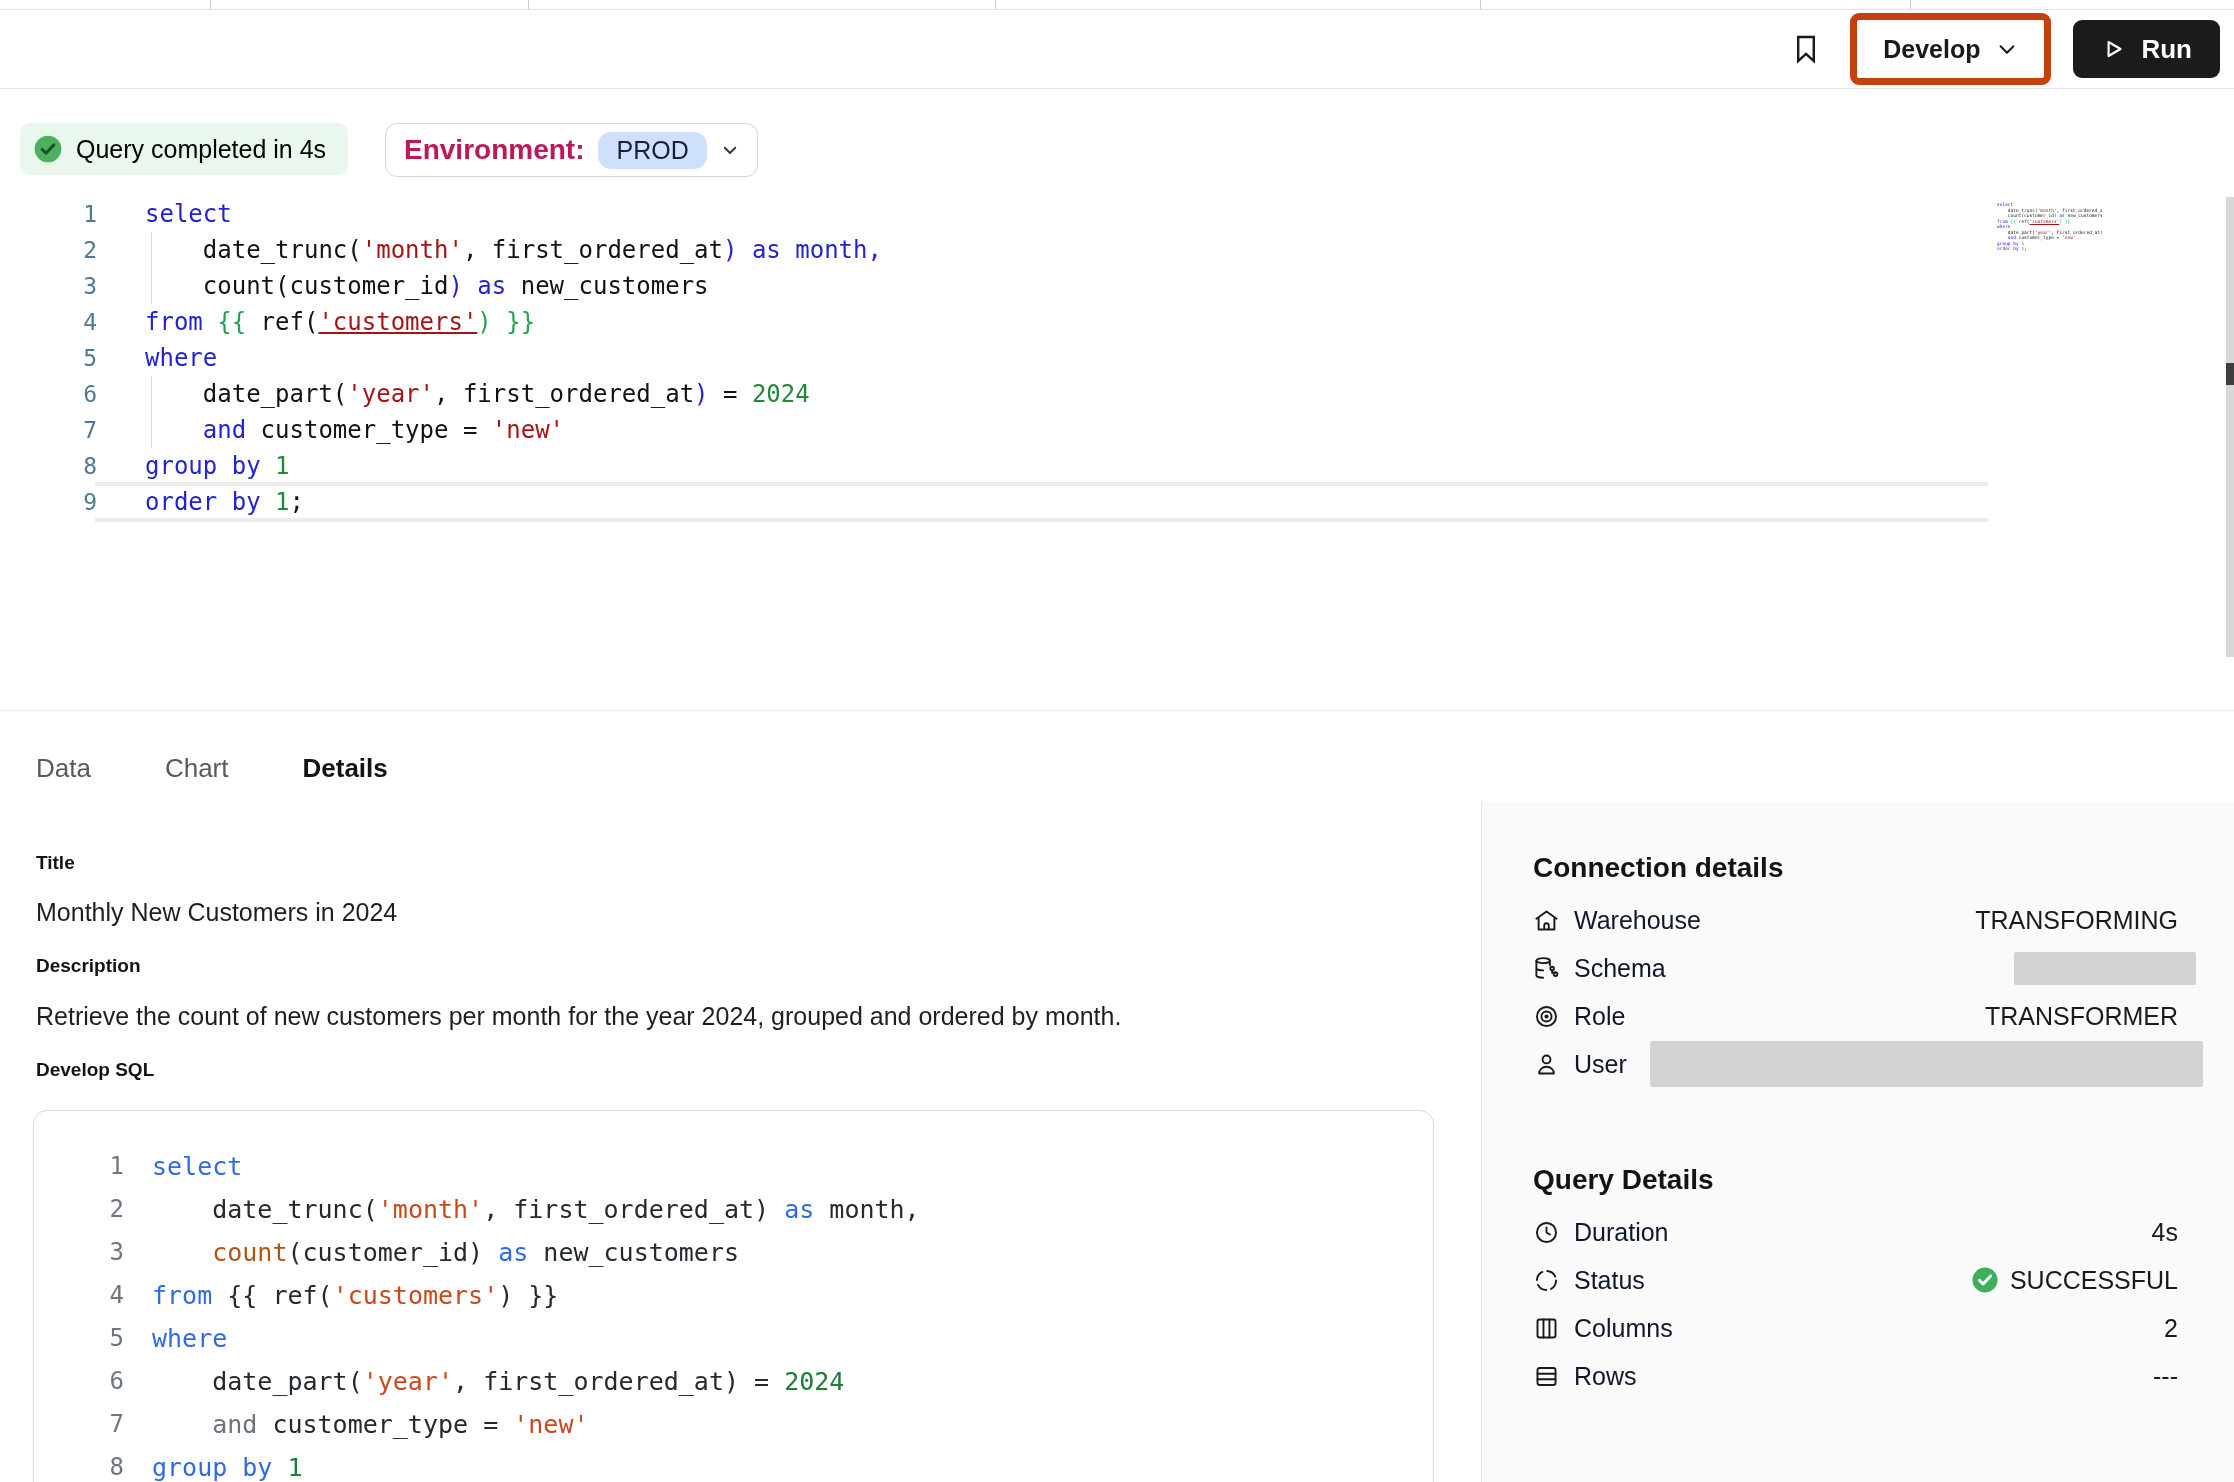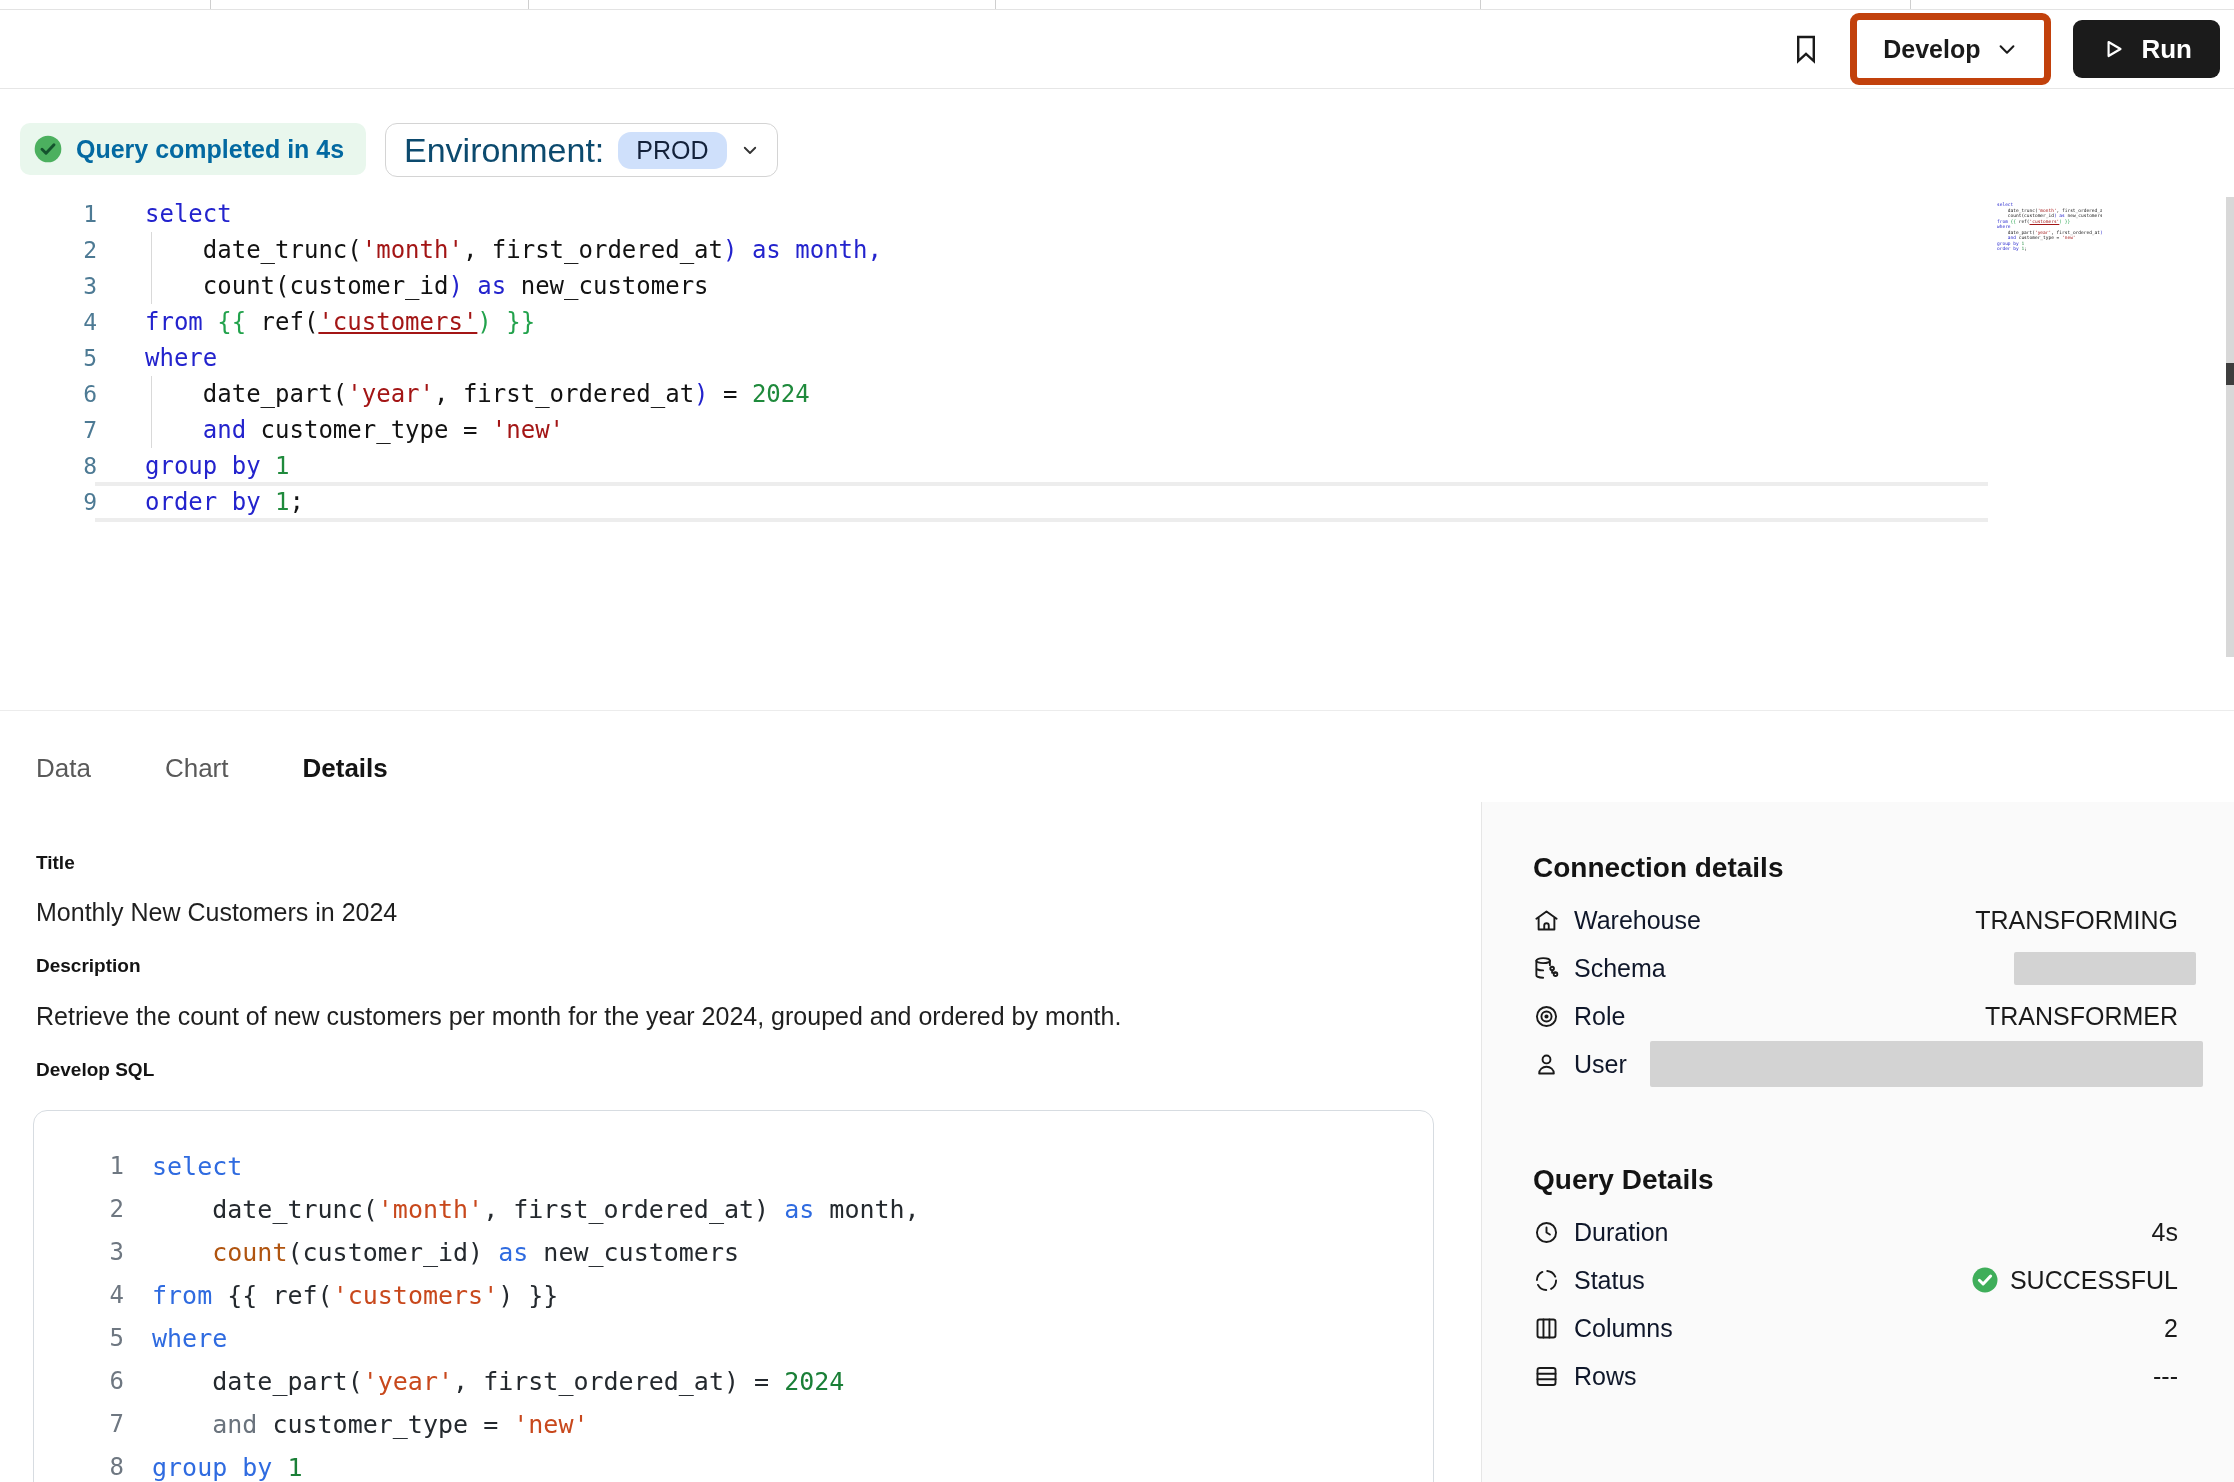--- a/index.html
+++ b/index.html
@@ -17,24 +17,24 @@
   .icon-btn{width:44px;height:44px;display:flex;align-items:center;justify-content:center;cursor:pointer;}
   .btn-develop{height:58px;padding:0 26px;border:7px solid #c2410c;border-radius:9px;background:#fff;
     display:flex;align-items:center;gap:16px;font-size:25px;font-weight:600;cursor:pointer;}
   .btn-run{height:58px;padding:0 28px;border-radius:9px;background:#1b1b1b;color:#fff;
     display:flex;align-items:center;gap:14px;font-size:26px;font-weight:600;cursor:pointer;}
 
   
   .statusbar{left:0;top:89px;width:2234px;height:110px;background:#fff;}
   .pill-success{position:absolute;left:20px;top:34px;height:52px;background:#e9f7ed;border-radius:10px;
     display:flex;align-items:center;gap:12px;padding:0 22px 0 12px;}
-  .pill-success .txt{color:#0369a1;font-size:25px;font-weight:700;}
+  .pill-success .txt{color:#000000;font-size:25px;font-weight:400;}
   .env-btn{position:absolute;left:385px;top:34px;height:52px;border:1px solid #d4d4d4;border-radius:12px;
     background:#fff;display:flex;align-items:center;gap:14px;padding:0 18px;cursor:pointer;}
-  .env-label{font-size:34px;color:#0c4a6e;}
+  .env-label{font-size:28px;color:#be185d;font-weight:bold;}
   .env-value{background:#cfe0fb;border-radius:13px;padding:4px 18px;font-size:25px;color:#13213a;}
 
   
   .editor{left:0;top:196px;width:2234px;height:340px;font-family:"DejaVu Sans Mono","Liberation Mono",monospace;}
   .ed-line{position:relative;height:36px;line-height:36px;display:flex;font-size:24px;white-space:pre;}
   .ed-line .gut{width:97px;text-align:right;color:#4d7a94;font-size:23px;flex:0 0 97px;}
   .ed-line .code{padding-left:48px;position:relative;}
   .ed-line.guide .code::before{content:"";position:absolute;left:54px;top:0;bottom:0;width:1px;background:#d9d9d9;}
   .ed-line.active::before{content:"";position:absolute;left:95px;right:246px;top:-2px;height:4px;background:#ededed;}
   .ed-line.active::after{content:"";position:absolute;left:95px;right:246px;bottom:-2px;height:4px;background:#ededed;}

